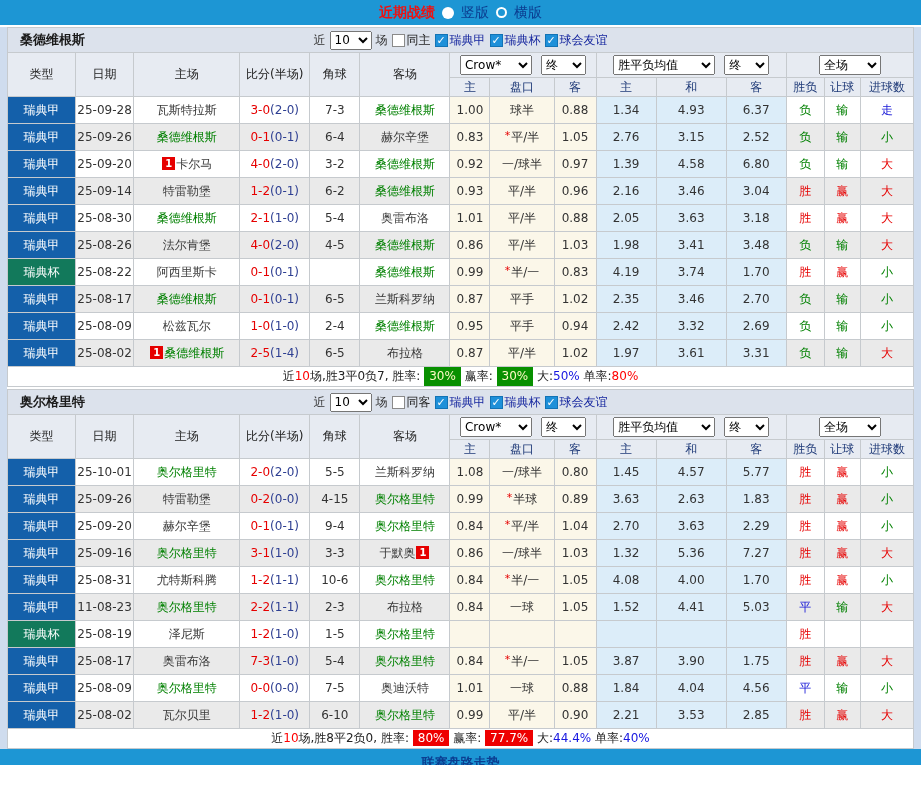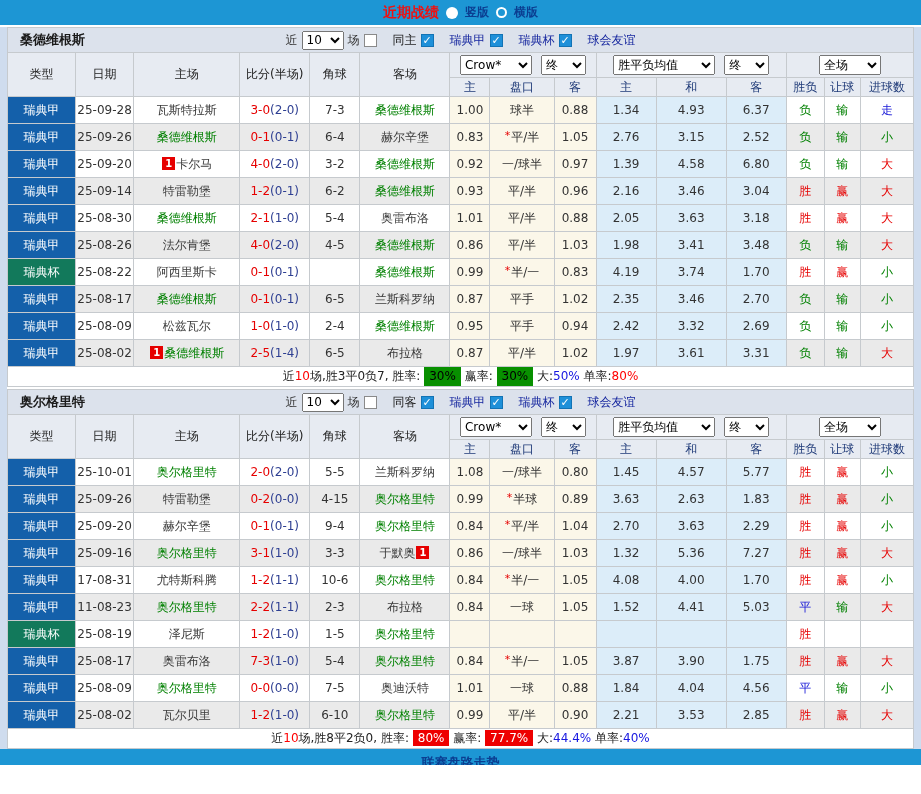--- a/index.html
+++ b/index.html
@@ -6,40 +6,40 @@
   html,body { width:921px; height:794px; overflow:hidden; background:#fff;
     font-family:"DejaVu Sans", sans-serif; font-size:12px; color:#333; }
 
   
   .bluebar { background:#1d96d4; display:flex; align-items:center; justify-content:center; }
   #topbar { height:27px; border-bottom:2px solid #fff; gap:7px; }
   #topbar .title { color:#ee1111; font-weight:bold; font-size:14px; }
   .radio { display:inline-block; border-radius:50%; vertical-align:middle; }
   .radio.on  { width:12px; height:12px; background:#fff; }
   .radio.off { width:11px; height:11px; border:2px solid #fff; background:transparent; }
-  .radio-label { color:#0b3e91; font-size:12px; font-weight:bold; }
+  .radio-label { color:#0b3e91; font-size:14px; font-weight:normal; }
   #bottombar { height:16px; overflow:hidden; align-items:flex-start; }
   #bottombar span { color:#0b3e91; font-weight:bold; font-size:13px; padding-top:5px; display:inline-block; }
 
   
   #content { padding:0 7px; background:#cfdcee; }
   .team-section { background:#fff; }
   .team-section + .team-section { border-top:2px solid #fff; }
 
   
   .section-header { position:relative; height:25px; background:#dce2ec;
      border:1px solid #c6cace; border-bottom:none; display:flex; align-items:center; justify-content:center; }
   .team-name { position:absolute; left:12px; font-weight:bold; font-size:13px; color:#1a1a1a; }
   .match-filter { display:flex; align-items:center; gap:4px; }
   .match-filter select { height:19px; font-size:12px; font-family:inherit; }
   .cb { display:inline-flex; align-items:center; gap:2px; cursor:pointer; }
   .cb .box { width:13px; height:13px; border:1px solid #8a8a8a; background:#fff; font-size:11px;
      line-height:12px; text-align:center; color:#fff; display:inline-block; }
   .cb.checked .box { background:#1e90d9; border-color:#1273b5; }
-  .cb .lbl { color:#14259e;margin-left:14px; }
+  .cb .lbl { color:#14259e; }
   .cb.plain .lbl { color:#222; }
 
   
   table { border-collapse:collapse; table-layout:fixed; width:100%; background:#fff; }
   th, td { border:1px solid #c6cace; text-align:center; overflow:hidden; white-space:nowrap; font-weight:normal; }
   thead tr.h1 th { height:25px; background:#e7ebf2; color:#222; }
   thead tr.h2 th { height:19px; background:#e7ebf2; color:#1f3a78; }
   thead .grp { padding:2px 0; }
   thead .grp .wrap { display:flex; justify-content:center; gap:9px; }
   thead select { height:20px; font-size:12px; font-family:inherit; }
@@ -55,21 +55,21 @@
   .num-badge { display:inline-block; background:#e60000; color:#fff; font-size:10px; font-weight:bold;
      height:13px; line-height:13px; padding:0 3px; margin:0 1px; vertical-align:1px; }
   .ft { color:#e60000; }
   .ht { color:#2e3f92; }
   .star { color:#e60000; font-style:normal; font-size:11px; position:relative; top:-2px; margin-right:1px; }
 
   
   td.summary { height:20px; font-size:12px; color:#222; border-top:1px solid #c6cace; }
   .seg-red  { color:#f00; }
   .seg-blue { color:#1616e0; }
-  .badge-green { background:#089000; color:#000000; padding:15px 5px; }
+  .badge-green { background:#089000; color:#fef9c3; padding:15px 5px; }
   .badge-red   { background:#ee0000; color:#fff; padding:1px 5px; }
 </style>
 </head>
 <body>
 
 <div id="topbar" class="bluebar">
   <span class="title">近期战绩</span>
   <span class="radio on"></span>
   <span class="radio-label">竖版</span>
   <span class="radio off"></span>
@@ -482,21 +482,21 @@
             <td class="c-ah">1.03</td>
             <td class="c-eu">1.32</td>
             <td class="c-eu">5.36</td>
             <td class="c-eu">7.27</td>
             <td class="st" style="color: rgb(230, 0, 0);">胜</td>
             <td class="st" style="color: rgb(230, 0, 0);">赢</td>
             <td class="st" style="color: rgb(230, 0, 0);">大</td>
           </tr>
           <tr>
             <td class="lg lg-blue">瑞典甲</td>
-            <td class="st">17-08-31</td>
+            <td class="st">25-08-31</td>
             <td class="st"><span class="teamtxt">尤特斯科腾</span></td>
             <td class="st"><span class="ft">1-2</span><span class="ht">(1-1)</span></td>
             <td class="st">10-6</td>
             <td class="st"><span class="teamtxt focus">奥尔格里特</span></td>
             <td class="c-ah">0.84</td>
             <td class="c-ah"><i class="star">*</i><span>半/一</span></td>
             <td class="c-ah">1.05</td>
             <td class="c-eu">4.08</td>
             <td class="c-eu">4.00</td>
             <td class="c-eu">1.70</td>

